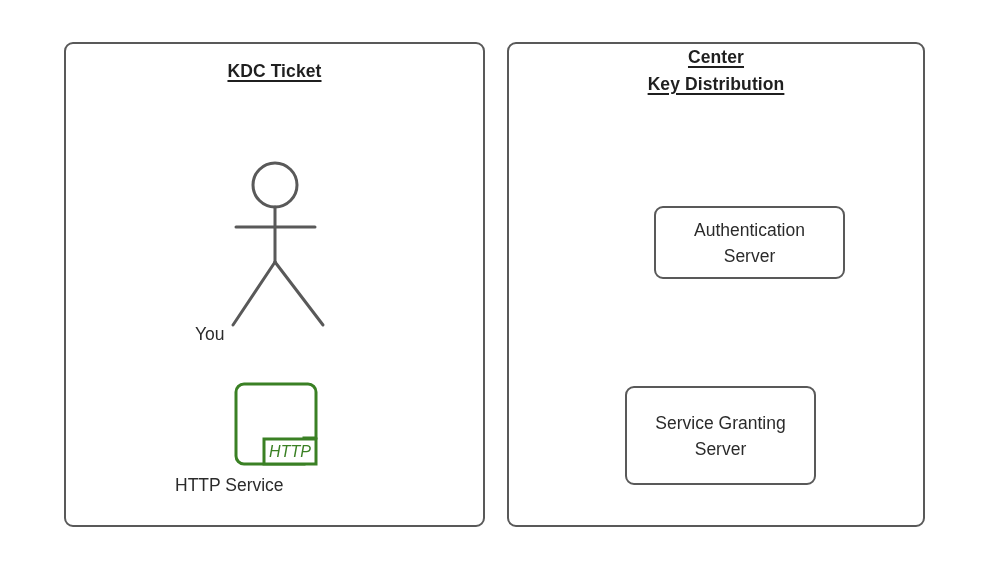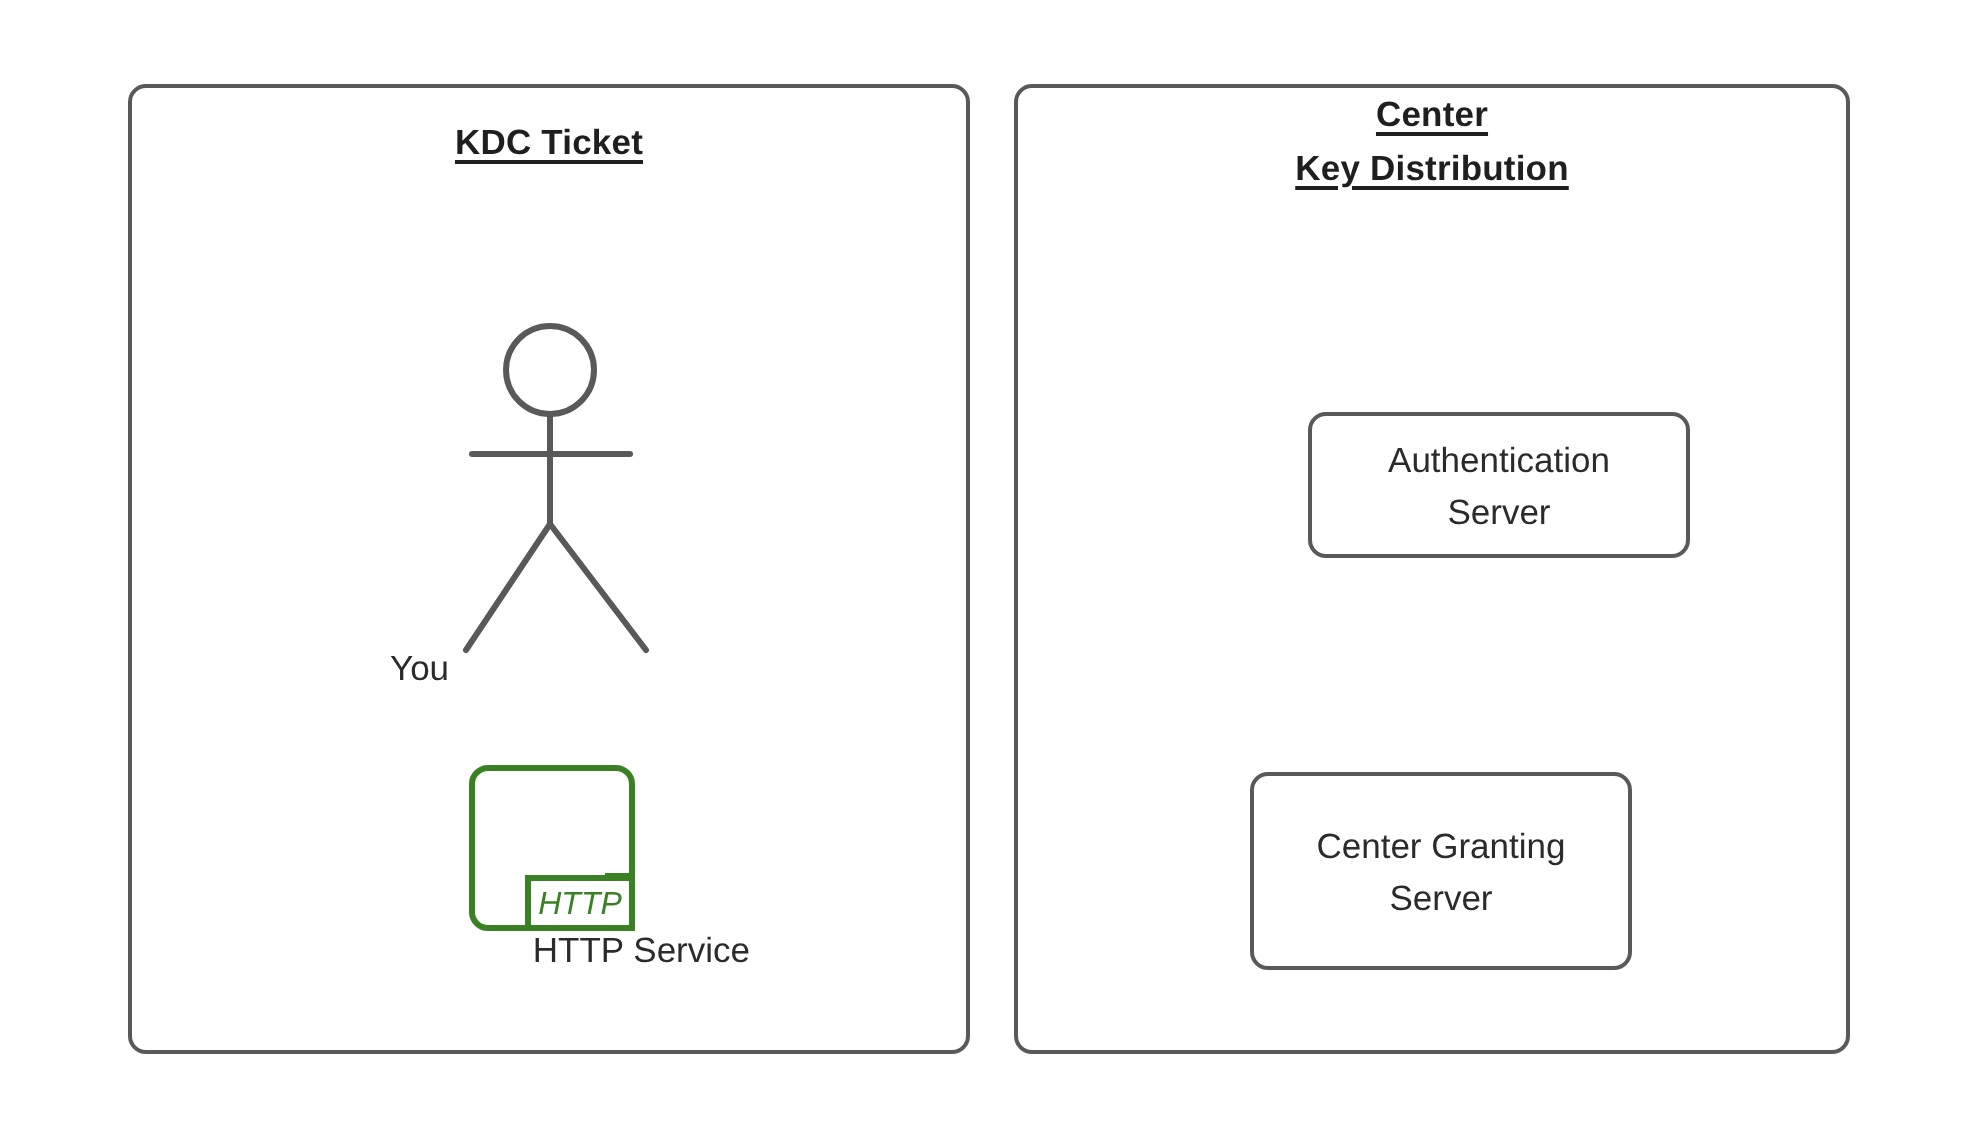--- a/index.html
+++ b/index.html
@@ -91,23 +91,23 @@
     top: 382px;
     width: 84px;
     height: 84px;
     font-style: italic;
   }
   .service-icon svg { display: block; }
 
   .service-label {
     position: absolute;
     left: 175px;
-    top: 463px;
+    top: 473px;
     width: 200px;
-    text-align: right;
+    text-align: left;
     font-size: 17.5px;
     color: #2b2b2b;
     line-height: 24px;
   }
 
   
   .server-box {
     position: absolute;
     box-sizing: border-box;
     border: 2px solid #595959;
@@ -193,18 +193,18 @@
 
   <div class="server-box" id="box-auth">
     <div class="box-text">
       <span>Authentication</span><br>
       <span>Server</span>
     </div>
   </div>
 
   <div class="server-box" id="box-tgs">
     <div class="box-text">
-      <span>Center Granting</span><br>
+      <span>Service Granting</span><br>
       <span>Server</span>
     </div>
   </div>
 
 </div>
 
 </body></html>

